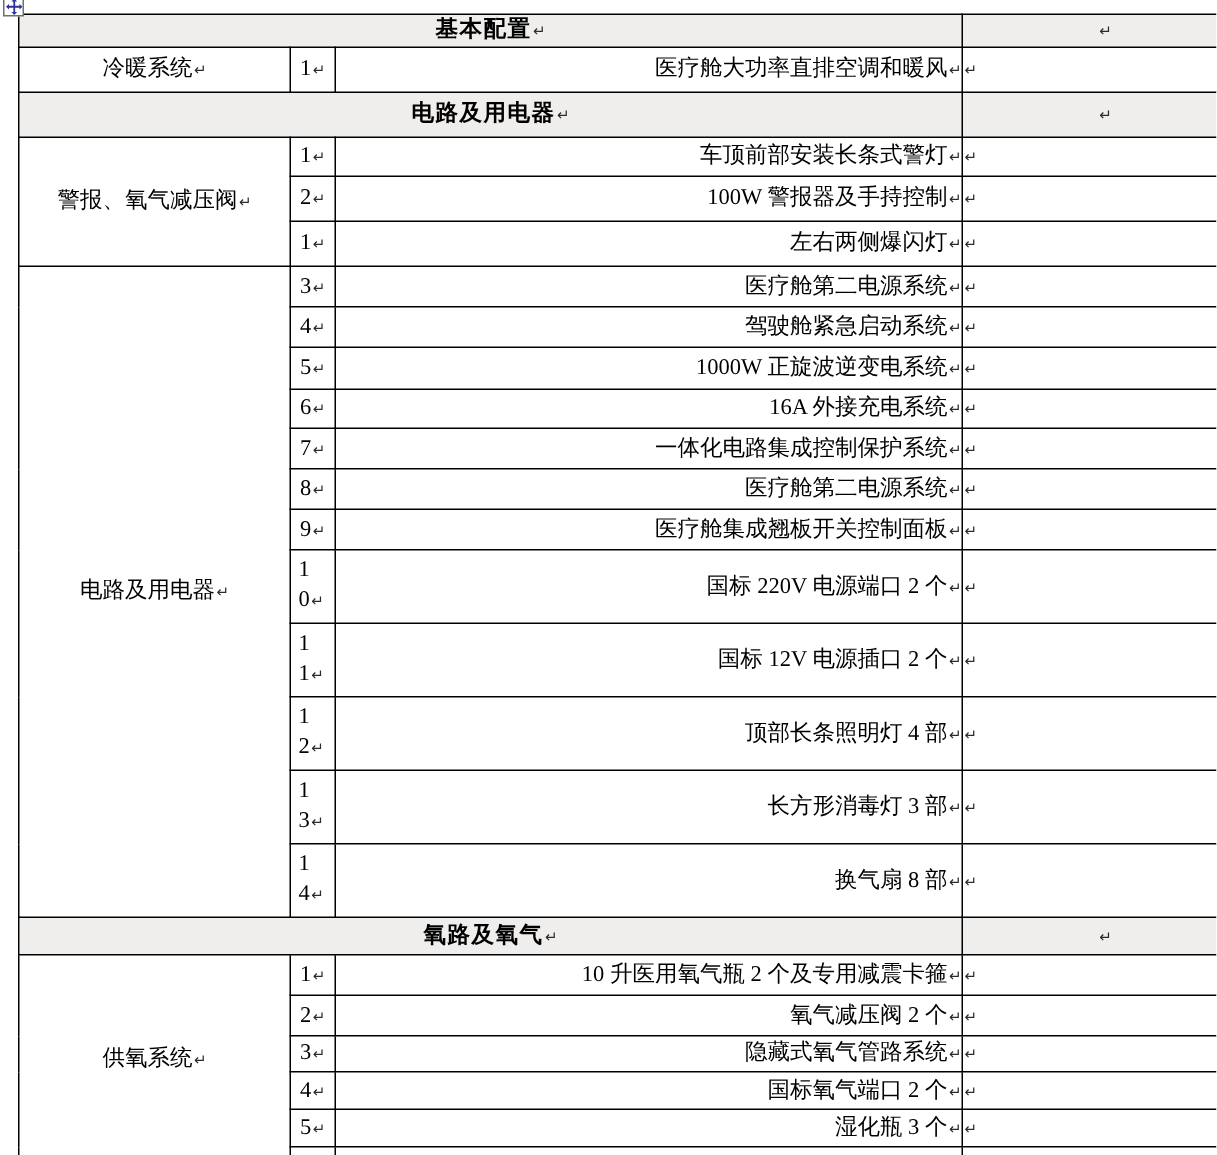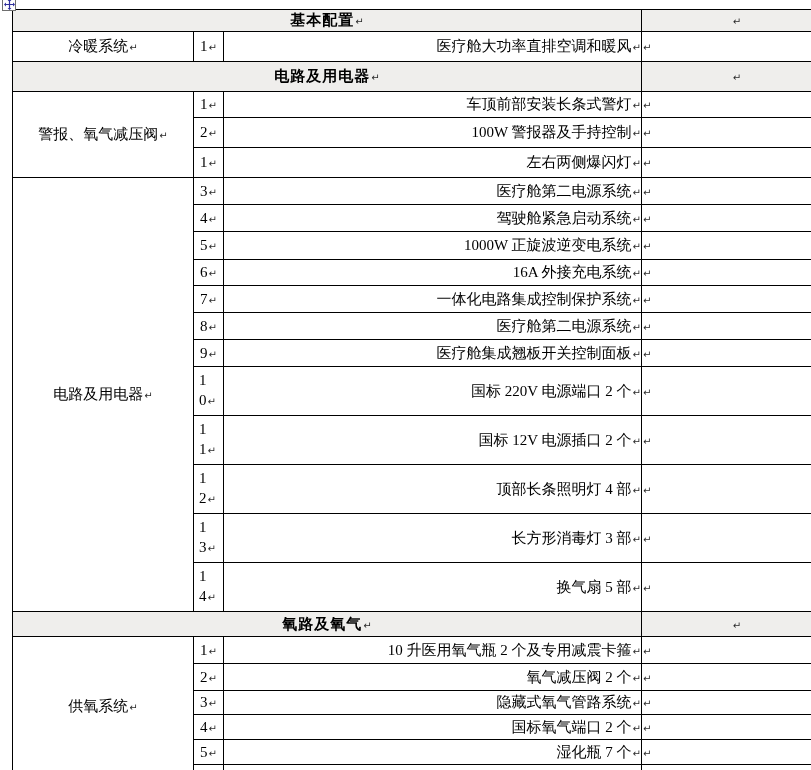--- a/index.html
+++ b/index.html
@@ -173,21 +173,21 @@
           <td class="desc"><span>顶部长条照明灯 4 部</span><span class="pm">↵</span></td>
           <td class="blank"><span class="pm">↵</span></td>
         </tr>
         <tr style="height: 49px;">
           <td class="num wrap"><span>1</span><br><span>3</span><span class="pm">↵</span></td>
           <td class="desc"><span>长方形消毒灯 3 部</span><span class="pm">↵</span></td>
           <td class="blank"><span class="pm">↵</span></td>
         </tr>
         <tr style="height: 49px;">
           <td class="num wrap"><span>1</span><br><span>4</span><span class="pm">↵</span></td>
-          <td class="desc"><span>换气扇 5 部</span><span class="pm">↵</span></td>
+          <td class="desc"><span>换气扇 8 部</span><span class="pm">↵</span></td>
           <td class="blank"><span class="pm">↵</span></td>
         </tr>
         <tr style="height: 25px;">
           <td colspan="3" class="sec"><span>氧路及氧气</span><span class="pm">↵</span></td>
           <td class="sec-end"><span class="pm">↵</span></td>
         </tr>
         <tr style="height: 27px;">
           <td class="cat" rowspan="6"><span>供氧系统</span><span class="pm">↵</span></td>
           <td class="num"><span>1</span><span class="pm">↵</span></td>
           <td class="desc"><span>10 升医用氧气瓶 2 个及专用减震卡箍</span><span class="pm">↵</span></td>
@@ -203,21 +203,21 @@
           <td class="desc"><span>隐藏式氧气管路系统</span><span class="pm">↵</span></td>
           <td class="blank"><span class="pm">↵</span></td>
         </tr>
         <tr style="height: 25px;">
           <td class="num"><span>4</span><span class="pm">↵</span></td>
           <td class="desc"><span>国标氧气端口 2 个</span><span class="pm">↵</span></td>
           <td class="blank"><span class="pm">↵</span></td>
         </tr>
         <tr style="height: 25px;">
           <td class="num"><span>5</span><span class="pm">↵</span></td>
-          <td class="desc"><span>湿化瓶 7 个</span><span class="pm">↵</span></td>
+          <td class="desc"><span>湿化瓶 3 个</span><span class="pm">↵</span></td>
           <td class="blank"><span class="pm">↵</span></td>
         </tr>
         <tr style="height: 12px;">
           <td class="num"></td>
           <td class="desc"></td>
           <td class="blank"></td>
         </tr>
       </tbody>
   </table>
 

